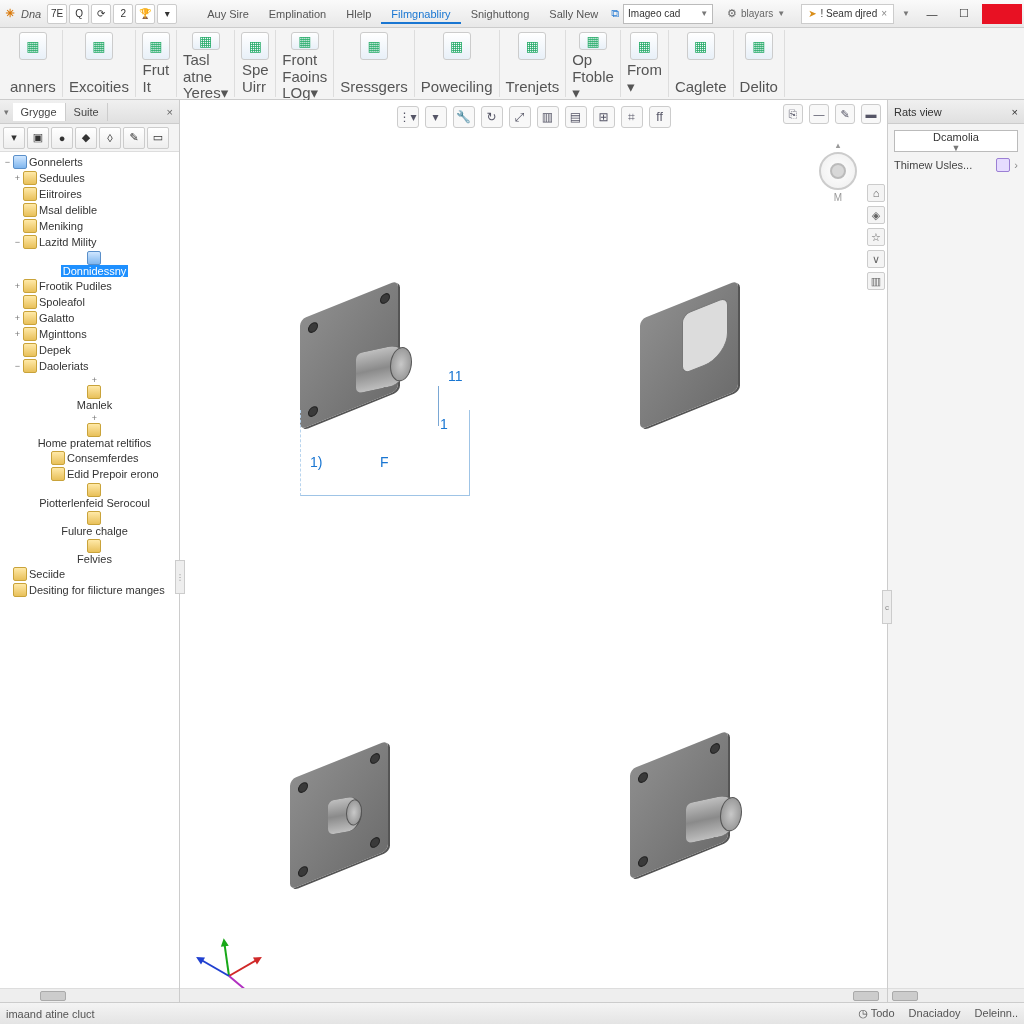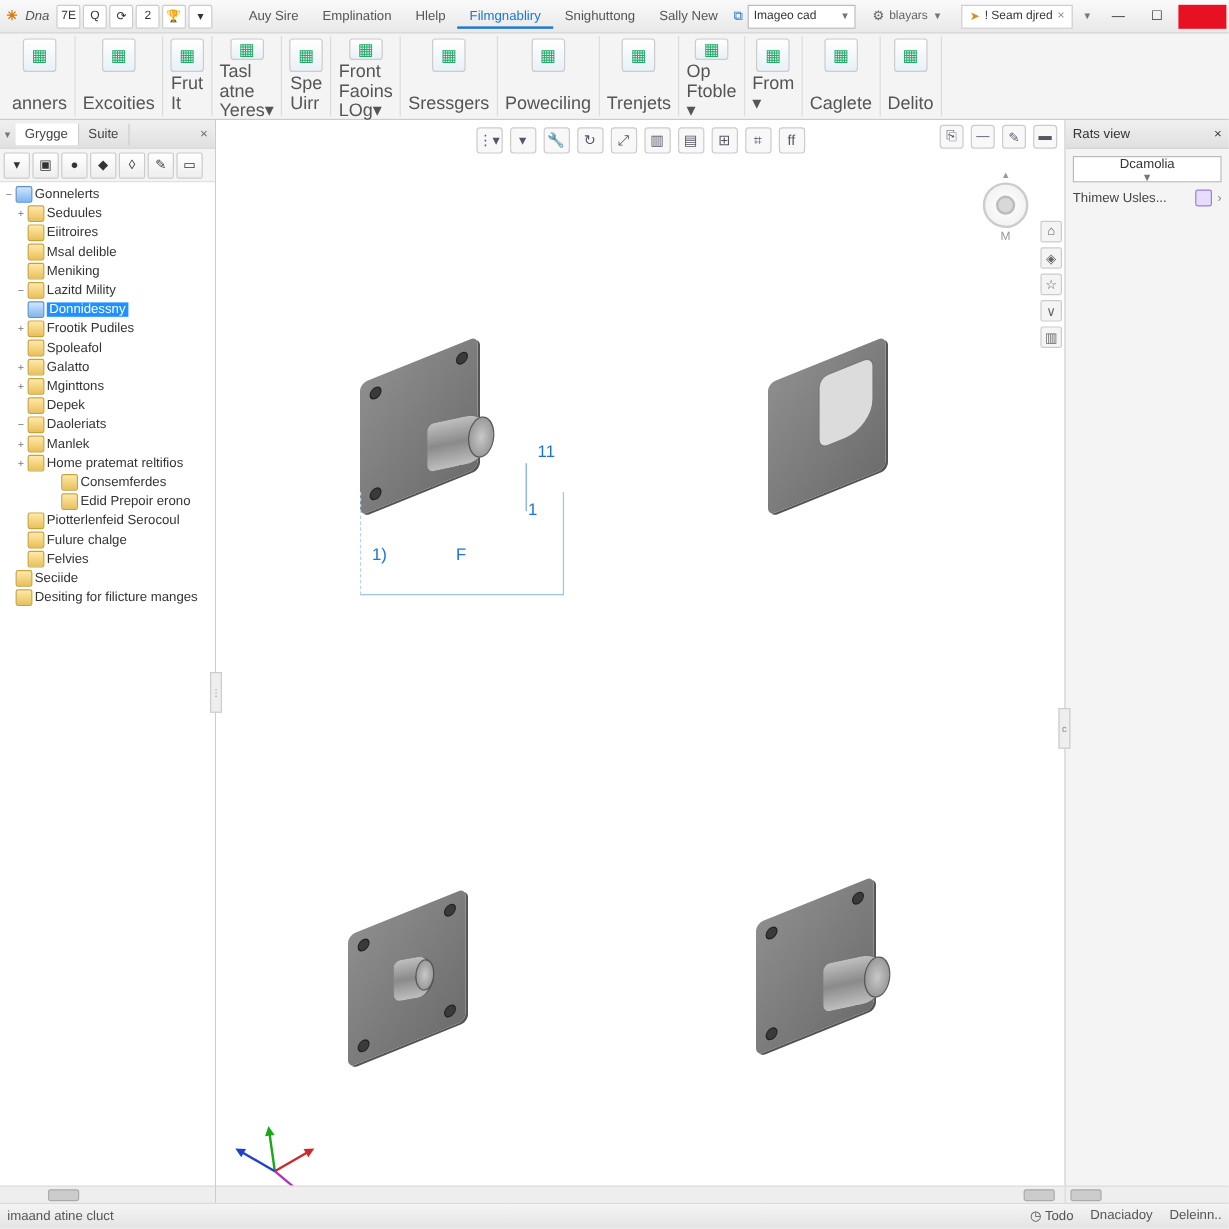--- a/index.html
+++ b/index.html
@@ -38,21 +38,21 @@
 .panel-tabs .pclose { margin-left:auto; padding:0 6px; cursor:pointer; color:#666; }
 .panel-toolbar { height:28px; border-bottom:1px solid #ddd; display:flex; align-items:center; gap:2px; padding:0 3px; background:#f4f4f4; }
 .panel-toolbar .pbtn { width:22px; height:22px; border:1px solid #ccc; background:linear-gradient(#fff,#eee); border-radius:2px; cursor:pointer; display:flex; align-items:center; justify-content:center; font-size:11px; }
 .tree { flex:1; overflow:auto; padding:2px 0; background:#fff; font-size:11px; }
 .tree .node { display:flex; align-items:center; padding:1px 2px; cursor:pointer; white-space:nowrap; }
 .tree .node .exp { width:11px; color:#777; font-size:9px; text-align:center; }
 .tree .node .nicon { width:14px; height:14px; margin-right:2px; background:linear-gradient(#ffe9a8,#e8c05a); border:1px solid #c9a33a; border-radius:2px; display:inline-block; }
 .tree .node .nicon.blue { background:linear-gradient(#cfe6ff,#7fb6ee); border-color:#5a8fc9; }
 .tree .node.selected .lbl { background:#1e90ff; color:#fff; padding:0 2px; }
 .tree .d1 { padding-left:12px; }
-.tree .d2 { padding-left:12px; }
+.tree .d2 { padding-left:12px;flex-direction:column; }
 .tree .d3 { padding-left:40px; }
 
 .viewport { flex:1; position:relative; background:#ffffff; border-right:1px solid #ccc; }
 .vp-toolbar { position:absolute; top:4px; left:50%; transform:translateX(-50%); display:flex; gap:6px; background:rgba(250,250,250,.0); padding:2px 4px; }
 .vp-toolbar .vbtn { width:22px; height:22px; border:1px solid #ccc; background:#f8f8f8; border-radius:3px; cursor:pointer; display:flex; align-items:center; justify-content:center; font-size:12px; color:#556; }
 .vp-right-toolbar { position:absolute; top:4px; right:6px; display:flex; gap:6px; }
 .vp-right-toolbar .vbtn { width:20px; height:20px; border:1px solid #ccc; background:#f8f8f8; border-radius:3px; cursor:pointer; display:flex; align-items:center; justify-content:center; font-size:11px; color:#556; }
 .navcube { position:absolute; top:40px; right:30px; text-align:center; color:#999; font-size:10px; }
 .navcube .circle { width:38px; height:38px; border:2px solid #ccc; border-radius:50%; background:radial-gradient(#fff,#eee); display:flex; align-items:center; justify-content:center; margin:2px auto; }
 .navcube .circle .inner { width:16px; height:16px; border-radius:50%; background:#d8d8d8; border:2px solid #bbb; }

